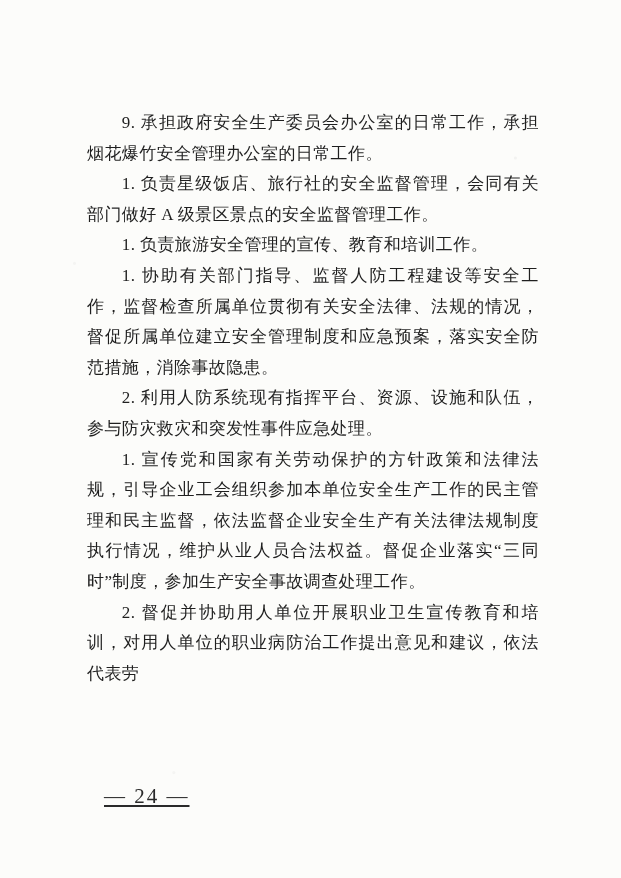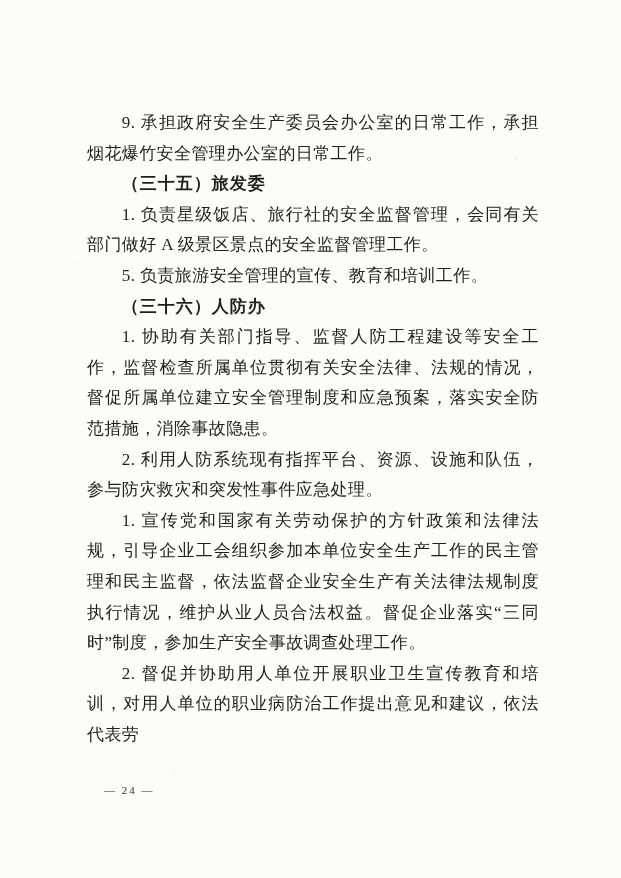--- a/index.html
+++ b/index.html
@@ -43,34 +43,33 @@
     text-indent: 2.05em;
   }
   .text-block p.heading {
     font-weight: 700;
     letter-spacing: 1px;
   }
   .footer {
     position: absolute;
     left: 104px;
     top: 784px;
-    font-size: 11px;
+    font-size: 21px;
     letter-spacing: 2px;
     color: #2a2a2a;
+    text-decoration: underline;
   }
 </style>
 </head>
 <body>
 
 <div class="page">
   <div class="text-block">
     <p class="body">9. 承担政府安全生产委员会办公室的日常工作，承担烟花爆竹安全管理办公室的日常工作。</p>
-    <p class="heading">（三十五）旅发委</p>
     <p class="body">1. 负责星级饭店、旅行社的安全监督管理，会同有关部门做好 A 级景区景点的安全监督管理工作。</p>
-    <p class="body">5. 负责旅游安全管理的宣传、教育和培训工作。</p>
-    <p class="heading">（三十六）人防办</p>
+    <p class="body">1. 负责旅游安全管理的宣传、教育和培训工作。</p>
     <p class="body">1. 协助有关部门指导、监督人防工程建设等安全工作，监督检查所属单位贯彻有关安全法律、法规的情况，督促所属单位建立安全管理制度和应急预案，落实安全防范措施，消除事故隐患。</p>
     <p class="body">2. 利用人防系统现有指挥平台、资源、设施和队伍，参与防灾救灾和突发性事件应急处理。</p>
     <p class="body">1. 宣传党和国家有关劳动保护的方针政策和法律法规，引导企业工会组织参加本单位安全生产工作的民主管理和民主监督，依法监督企业安全生产有关法律法规制度执行情况，维护从业人员合法权益。督促企业落实“三同时”制度，参加生产安全事故调查处理工作。</p>
     <p class="body">2. 督促并协助用人单位开展职业卫生宣传教育和培训，对用人单位的职业病防治工作提出意见和建议，依法代表劳</p>
   </div>
   <div class="footer">— 24 —</div>
 </div>
 
 </body></html>

